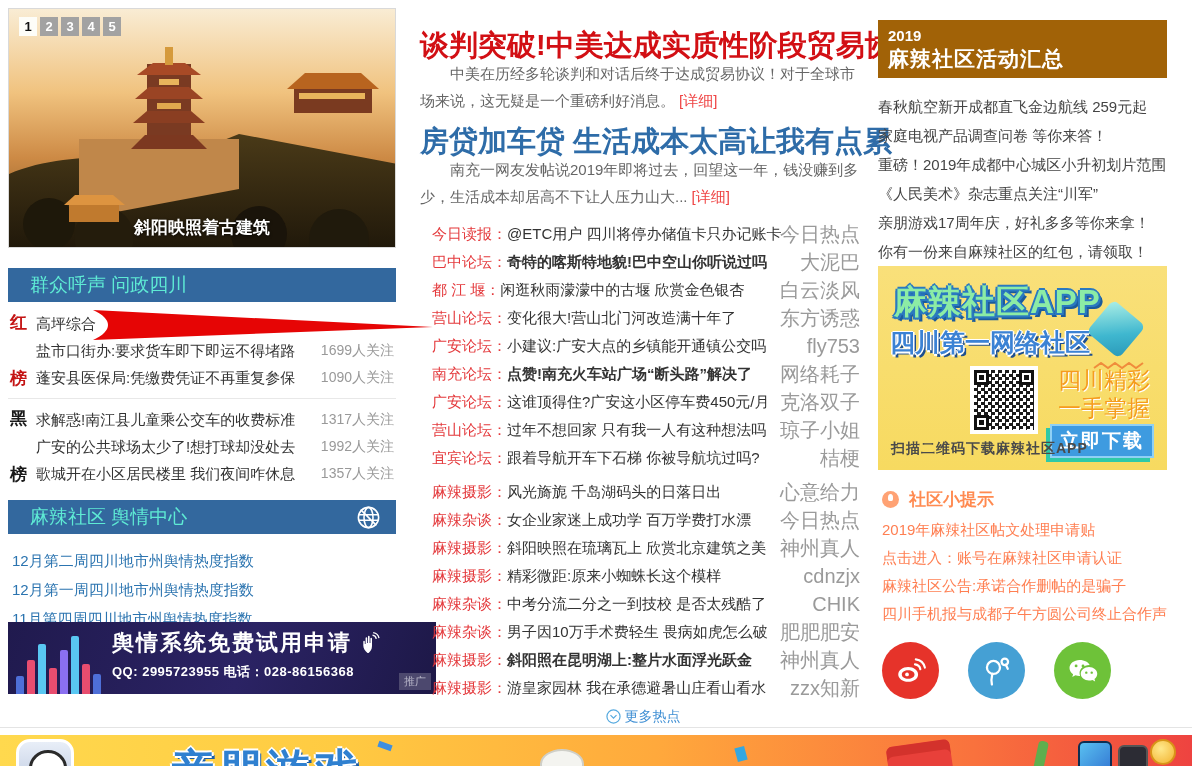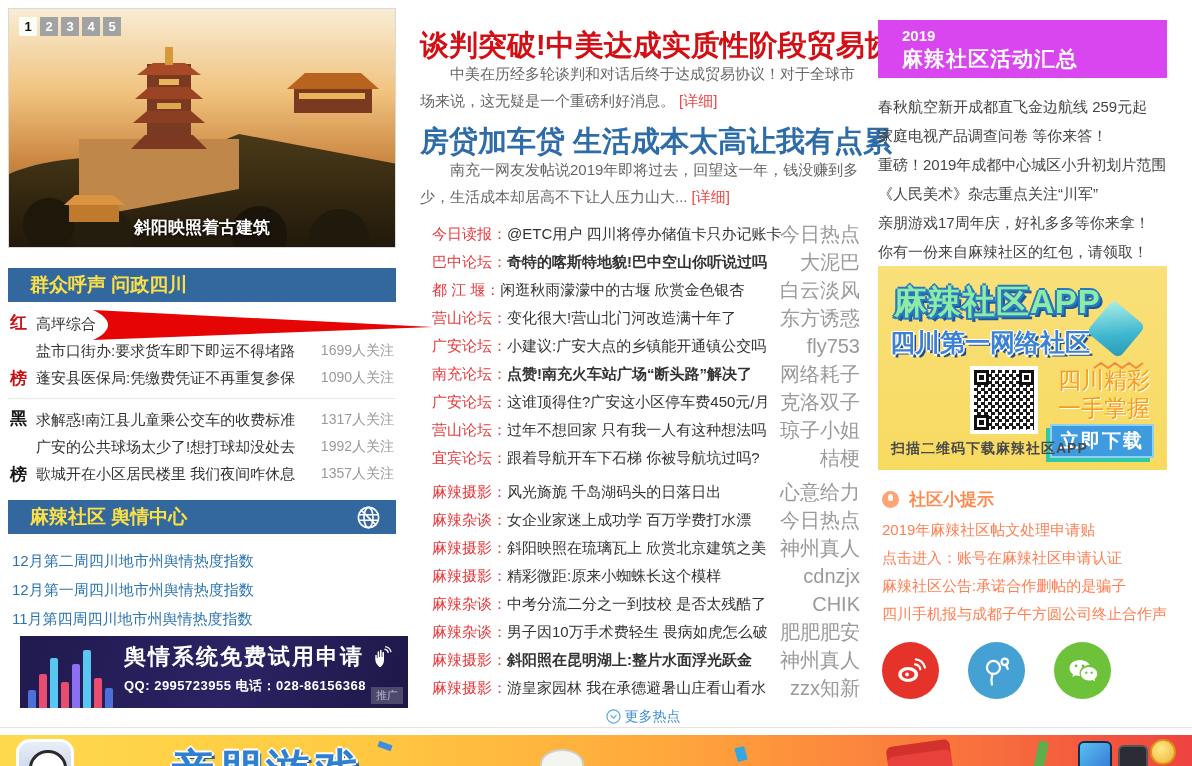--- a/index.html
+++ b/index.html
@@ -7,41 +7,41 @@
   .page { position:relative; width:1192px; height:766px; overflow:hidden; background:#fff; }
 
   
   .carousel { position:absolute; left:8px; top:8px; width:388px; height:240px; border:1px solid #d9d9d9; overflow:hidden; }
   .scene { position:absolute; inset:0; }
   .pager { position:absolute; left:10px; top:8px; display:flex; gap:3px; }
   .pg { width:18px; height:19px; background:#a2a2a2; color:#fff; font-size:13px; font-weight:bold; display:flex; align-items:center; justify-content:center; cursor:pointer; }
   .pg.active { background:#fdfdf8; color:#111; }
   .caption { position:absolute; left:0; right:0; bottom:8px; text-align:center; color:#fff; font-size:17px; font-weight:bold; text-shadow:0 1px 3px rgba(0,0,0,.8); }
 
-  .sec-hd { position:absolute; left:8px; width:388px; height:34px; background:#33689e; color:#fde047; font-size:19px; font-weight:bold; line-height:34px; padding-left:22px; }
+  .sec-hd { position:absolute; left:8px; width:388px; height:34px; background:#33689e; color:#5eead4; font-size:19px; font-weight:normal; line-height:34px; padding-left:22px; }
   .voice-hd { top:268px; }
   .yuqing-hd { top:500px; }
   .globe { position:absolute; right:14px; top:4px; }
 
   .vgroup { position:absolute; left:8px; width:388px; }
   .vgroup.red { top:310px; }
   .vgroup.black { top:406px; }
   .vdivider { position:absolute; left:8px; top:398px; width:388px; border-top:1px solid #e8e8e8; }
   .vbadge { position:absolute; left:2px; top:4px; bottom:4px; width:22px; display:flex; flex-direction:column; justify-content:space-between; font-family:"Liberation Serif","DejaVu Serif",serif; font-size:17px; font-weight:bold; line-height:1; }
   .vgroup.red .vbadge { color:#c41515; }
   .vgroup.black .vbadge { color:#1a1a1a; }
   .vrows { margin-left:28px; }
   .vrow { height:27px; line-height:27px; font-size:15px; color:#333; white-space:nowrap; }
   .vtitle { cursor:pointer; }
   .vcount { float:right; color:#999; font-size:14px; margin-right:2px; }
 
   .yq-links { position:absolute; left:12px; top:546px; width:384px; }
   .yq-link { height:29px; line-height:29px; font-size:15px; color:#2b74b0; cursor:pointer; white-space:nowrap; }
 
-  .yq-banner { position:absolute; left:8px; top:636px; width:388px; height:72px; background:linear-gradient(110deg,#201a4e,#2b2364 55%,#1d1847); overflow:hidden; cursor:pointer;margin-left:12px; }
+  .yq-banner { position:absolute; left:8px; top:622px; width:428px; height:72px; background:linear-gradient(110deg,#201a4e,#2b2364 55%,#1d1847); overflow:hidden; cursor:pointer; }
   .yq-chart { position:absolute; left:8px; bottom:0; width:92px; height:62px; display:flex; align-items:flex-end; gap:3px; }
   .yq-chart i { display:block; width:8px; border-radius:2px 2px 0 0; }
   .yq-text { position:absolute; left:104px; top:6px; width:280px; color:#fff; }
   .yq-title { font-size:22px; font-weight:bold; letter-spacing:2px; white-space:nowrap; display:flex; align-items:center; gap:6px; }
   .yq-contact { font-size:13px; font-weight:bold; margin-top:5px; letter-spacing:.5px; }
   .yq-tag { position:absolute; right:5px; bottom:4px; background:#4c486e; color:#b8b6c8; font-size:11px; padding:1px 5px; }
 
   
   .mid { position:absolute; left:420px; top:0; width:446px; }
   .hl { position:absolute; width:100%; text-align:center; font-size:29px; font-weight:bold; white-space:nowrap; cursor:pointer; }
@@ -58,21 +58,21 @@
   .board { color:#e4393c; cursor:pointer; }
   .colon { color:#e4393c; }
   .htitle { color:#333; cursor:pointer; }
   .htitle.bold { font-weight:bold; }
   .hauthor { float:right; color:#9a9a9a; font-size:20px; }
   .morelink { position:absolute; top:708px; width:100%; text-align:center; font-size:14px; color:#3f8fd4; cursor:pointer; }
   .morelink svg { vertical-align:-3px; margin-right:4px; }
 
   
   .right { position:absolute; left:878px; top:0; width:290px; }
-  .act-hd { position:absolute; top:20px; width:289px; height:58px; background:#d946ef; color:#fff; padding:7px 24px; }
+  .act-hd { position:absolute; top:20px; width:289px; height:58px; background:#a16207; color:#fff; padding:7px 10px; }
   .act-year { font-size:15px; font-weight:bold; }
   .act-title { font-size:21px; font-weight:bold; letter-spacing:1px; margin-top:1px; }
   .act-list { position:absolute; top:92px; width:289px; }
   .act-item { height:29px; line-height:29px; font-size:15px; color:#444; white-space:nowrap; cursor:pointer; overflow:hidden; }
 
   .app-banner { position:absolute; top:266px; width:289px; height:204px; background:linear-gradient(180deg,#f9e07a,#f7da60); overflow:hidden; cursor:pointer; }
   .ab-line1 { position:absolute; left:16px; top:14px; font-size:33px; font-weight:bold; letter-spacing:1px; color:#8cecA5; color:#8ceca5;
     text-shadow:2px 0 0 #2a79c0,-2px 0 0 #2a79c0,0 2px 0 #2a79c0,0 -2px 0 #2a79c0,2px 2px 0 #2a79c0,-2px 2px 0 #2a79c0,4px 4px 0 #1c5b9b; }
   .ab-line2 { position:absolute; left:12px; top:60px; font-size:25px; font-weight:bold; color:#3b82d4;
     text-shadow:1.5px 0 #fff,-1.5px 0 #fff,0 1.5px #fff,0 -1.5px #fff,3px 3px 0 #1e4f8f; }

